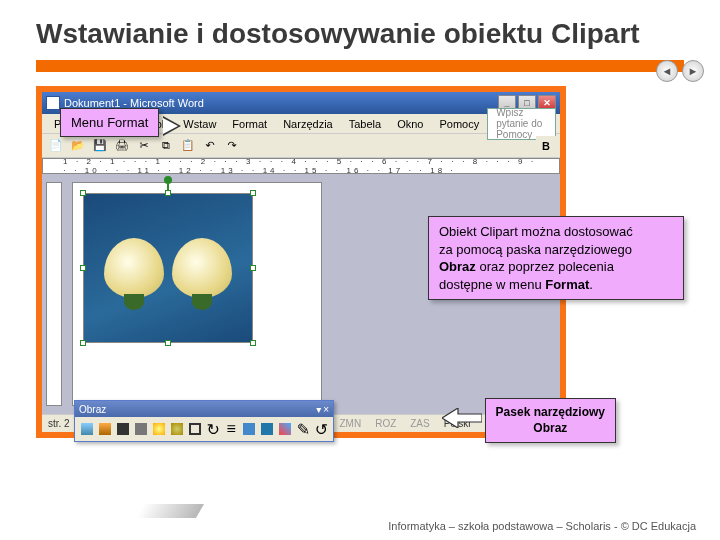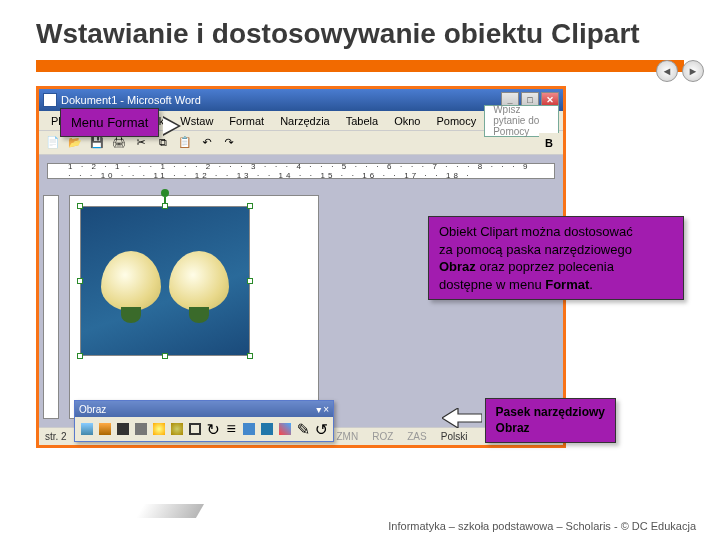--- a/index.html
+++ b/index.html
@@ -1,32 +1,32 @@
 <!DOCTYPE html>
 <html><head>
 <meta charset="utf-8">
 <style>
 *{margin:0;padding:0;box-sizing:border-box;font-family:Arial,sans-serif}
 body{width:720px;height:540px;background:#fff;position:relative;overflow:hidden}
 .slide{width:100%;height:100%;position:relative}
 .slide-title{font-size:28px;font-weight:bold;color:#3a3a3a;padding:18px 0 0 36px}
 .orange-bar{height:12px;background:#f26a00;margin:10px 36px 0 36px}
 .content{position:relative;margin:14px 36px 0 36px;height:400px}
-.word-window{width:530px;border:3px solid #f97316;background:#84cc16;position:relative}
+.word-window{width:530px;border:6px solid #f97316;background:#84cc16;position:relative}
 .titlebar{height:22px;background:linear-gradient(#4a7cd0,#2a5599);display:flex;align-items:center;padding:0 4px;color:#fff;font-size:11px}
 .titlebar .icon{width:14px;height:14px;background:#fff;border:1px solid #2a5599;margin-right:4px;display:inline-block}
 .titlebar .spacer{flex:1}
 .win-btn{width:18px;height:16px;margin-left:2px;background:linear-gradient(#e8e8e8,#c8c8c8);border:1px solid #888;display:flex;align-items:center;justify-content:center;font-size:9px;font-weight:bold;color:#333}
 .win-btn.close{background:linear-gradient(#e88,#c33);color:#fff}
 .menubar{height:20px;background:#ece9d8;display:flex;align-items:center;padding:0 4px;font-size:11px;border-bottom:1px solid #ccc}
 .menubar span{padding:2px 8px}
 .help-box{margin-left:auto;width:120px;height:32px;background:#fff;border:1px solid #7a9;font-size:10px;color:#888;padding:0 3px;display:flex;align-items:center}
 .toolbar{height:24px;background:#ece9d8;border-bottom:1px solid #ccc;display:flex;align-items:center;padding:0 4px;gap:2px}
 .tbtn{width:20px;height:20px;background:#ece9d8;border:1px solid transparent;display:flex;align-items:center;justify-content:center;font-size:11px}
-.ruler-area{background:#bcbed0;padding:8px}
+.ruler-area{background:#bcbed0;padding:0}
 .ruler{height:16px;background:#fff;border:1px solid #888;font-size:8px;display:flex;align-items:center;padding:0 20px;color:#333;letter-spacing:3px}
 .doc-area{background:#bcbed0;padding:8px 8px 8px 30px;height:240px;position:relative;display:flex}
 .vruler{position:absolute;left:4px;top:8px;width:16px;height:224px;background:#fff;border:1px solid #888}
 .page{background:#fff;width:250px;height:224px;border:1px solid #888;padding:10px;position:relative}
 .clipart{width:170px;height:150px;position:relative;border:1px solid #888}
 .clipart-bg{width:100%;height:100%;background:linear-gradient(160deg,#1a4a7a 0%,#2a6a9a 60%,#1a4a7a 100%);display:flex;align-items:center;justify-content:center}
 .rose{width:60px;height:60px;background:radial-gradient(circle at 40% 40%,#fffde8,#e8d88a 60%,#c8b860);border-radius:50% 50% 50% 50%/60% 60% 40% 40%;position:relative;margin:4px}
 .rose::after{content:"";position:absolute;bottom:-12px;left:20px;width:20px;height:16px;background:#3a6a2a;border-radius:0 0 50% 50%}
 .roses{display:flex}
 .handle{width:6px;height:6px;background:#fff;border:1px solid #2a8a2a;position:absolute}
@@ -35,26 +35,26 @@
 .h-bl{bottom:-4px;left:-4px}.h-bm{bottom:-4px;left:calc(50% - 3px)}.h-br{bottom:-4px;right:-4px}
 .rot{width:8px;height:8px;background:#2a8a2a;border-radius:50%;position:absolute;top:-18px;left:calc(50% - 4px)}
 .rot::after{content:"";position:absolute;top:8px;left:3px;width:2px;height:8px;background:#2a8a2a}
 .obraz-tb{position:absolute;left:38px;bottom:44px;width:260px;background:#ece9d8;border:1px solid #5a7acc;box-shadow:2px 2px 4px rgba(0,0,0,.3)}
 .obraz-title{height:16px;background:linear-gradient(#6a8acc,#4a6aac);color:#fff;font-size:10px;padding:0 4px;display:flex;align-items:center;justify-content:space-between}
 .obraz-body{height:24px;display:flex;align-items:center;padding:0 3px;gap:1px}
 .ob-btn{width:18px;height:18px;background:#ece9d8;border:1px solid transparent;display:flex;align-items:center;justify-content:center}
 .ob-icon{width:12px;height:12px}
 .status{height:18px;background:#ece9d8;border-top:1px solid #ccc;display:flex;align-items:center;font-size:10px;color:#333;padding:0 6px;gap:14px}
 .status .dim{color:#999}
-.callout{position:absolute;background:#a21caf;border:1px solid #333;padding:6px 10px;box-shadow:3px 3px 4px rgba(0,0,0,.25);font-size:13px}
+.callout{position:absolute;background:#f0abfc;border:1px solid #333;padding:6px 10px;box-shadow:3px 3px 4px rgba(0,0,0,.25);font-size:13px}
 .callout-menu{top:22px;left:24px;font-weight:normal}
 .arrow-menu{position:absolute;top:30px;left:127px;width:0;height:0;border-top:10px solid transparent;border-bottom:10px solid transparent;border-left:18px solid #333}
 .arrow-menu::after{content:"";position:absolute;top:-8px;left:-18px;border-top:8px solid transparent;border-bottom:8px solid transparent;border-left:15px solid #fff}
 .callout-desc{top:130px;right:0;width:256px;line-height:1.35}
-.callout-obraz{top:312px;right:68px;text-align:left;font-weight:bold;font-size:12px;line-height:1.3}
+.callout-obraz{top:312px;right:68px;text-align:center;font-weight:bold;font-size:12px;line-height:1.3}
 .arrow-obraz{position:absolute;top:322px;right:202px;width:40px;height:20px}
 .arrow-obraz svg{width:40px;height:20px}
 .nav-arrows{position:absolute;top:60px;right:16px;display:flex;gap:4px}
 .nav-btn{width:22px;height:22px;border-radius:50%;background:radial-gradient(#fff,#ccc);border:1px solid #999;display:flex;align-items:center;justify-content:center;font-size:11px;color:#555}
 .footer{position:absolute;bottom:8px;right:24px;font-size:11px;color:#555}
 .footer-deco{position:absolute;bottom:22px;left:140px;width:60px;height:14px;background:linear-gradient(90deg,transparent,#ccc,#999);transform:skewX(-30deg);opacity:.7}
 </style>
 </head>
 <body>
 

